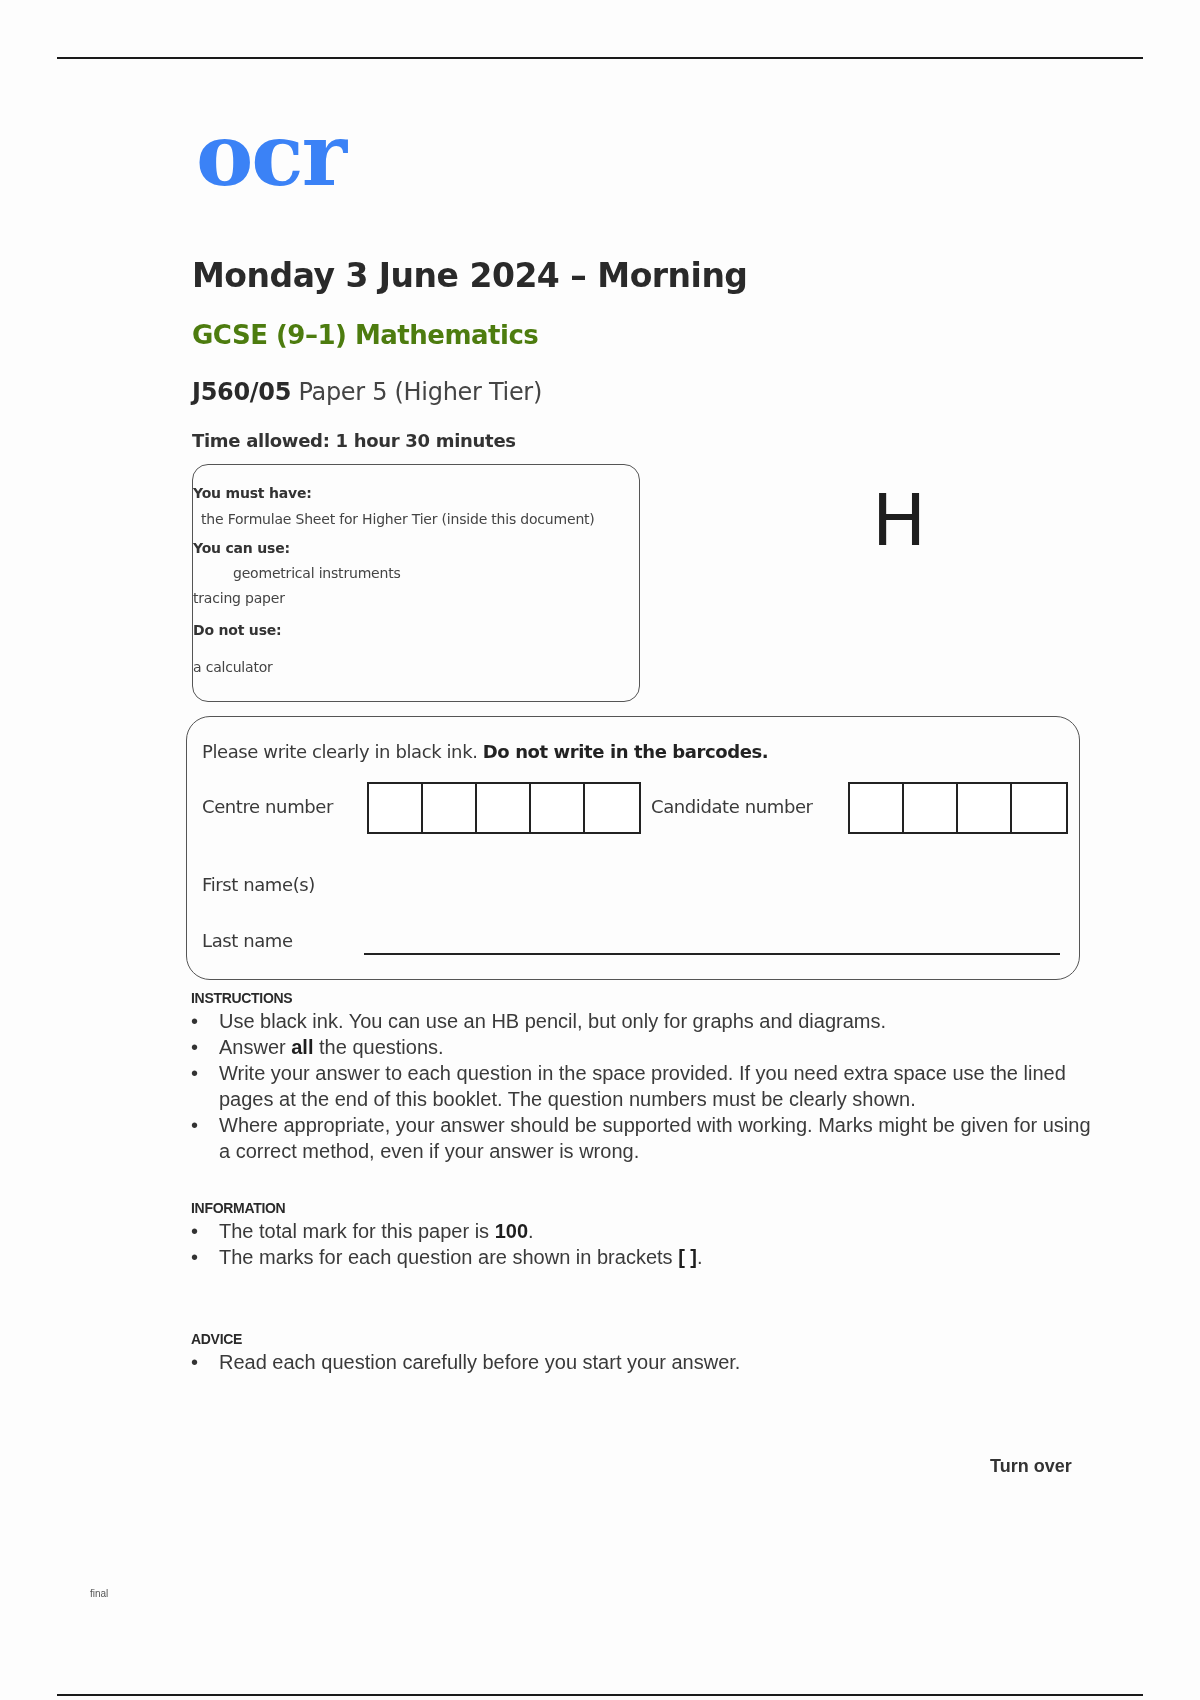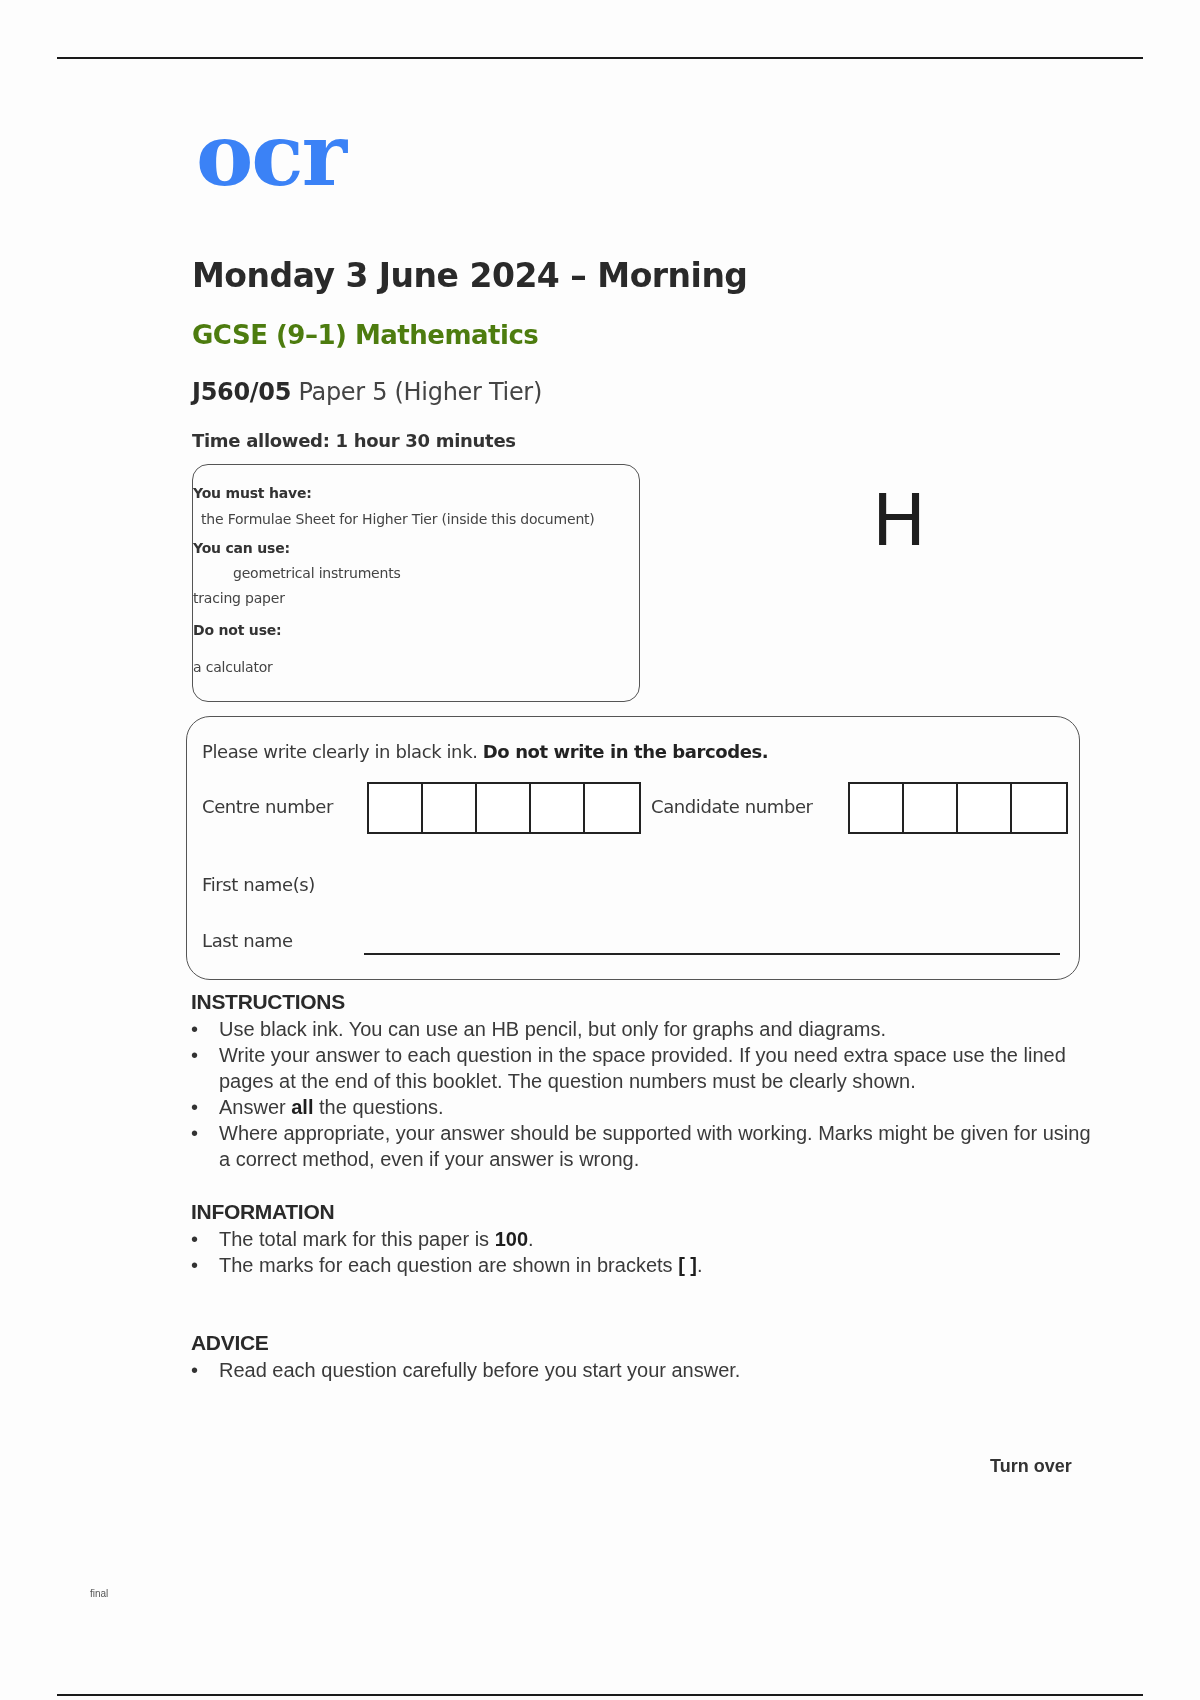--- a/index.html
+++ b/index.html
@@ -36,21 +36,21 @@
       border: 1.5px solid #555; border-radius: 24px; box-sizing: border-box;
     }
     .cand-text { position: absolute; font-size: 18px; color: #3a3a3a; letter-spacing: -0.4px; white-space: nowrap; }
     .cand-text b { color: #222; }
     .digits { position: absolute; display: flex; border: 2px solid #222; box-sizing: border-box; height: 52px; }
     .digit { width: 54px; height: 100%; box-sizing: border-box; border-right: 2px solid #222; background: #fff; }
     .digit:last-child { border-right: none; }
     .name-line { position: absolute; left: 364px; top: 953px; width: 696px; height: 2px; background: #222; }
 
     .section { position: absolute; left: 191px; font-family: "Liberation Sans", sans-serif; color: #333; }
-    .section h3 { margin: 0 0 2px 0; font-size: 21px; font-weight: bold; color: #2a2a2a; letter-spacing: -0.3px; }
+    .section h3 { margin: 0 0 2px 0; font-size: 14px; font-weight: bold; color: #2a2a2a; letter-spacing: -0.3px; }
     .section ul { list-style: none; margin: 0; padding: 0; }
     .section li { position: relative; padding-left: 28px; font-size: 20px; line-height: 26px; color: #3a3a3a; width: 880px; }
     .section li::before { content: "\2022"; position: absolute; left: 0; top: 0; color: #333; }
     .section li b { color: #1e1e1e; }
 
     .turn-over { position: absolute; left: 990px; top: 1456px; font-family: "Liberation Sans", sans-serif; font-size: 18px; font-weight: bold; color: #333; }
     .final { position: absolute; left: 90px; top: 1588px; font-family: "Liberation Sans", sans-serif; font-size: 10px; color: #555; }
   </style>
 </head>
 <body>
@@ -102,22 +102,22 @@
 </div>
 
 <div class="cand-text" style="left:202px; top:874px;">First name(s)</div>
 <div class="cand-text" style="left:202px; top:930px;">Last name</div>
 <div class="name-line"></div>
 
 <div class="section" style="top:990px;">
   <h3>INSTRUCTIONS</h3>
   <ul>
     <li>Use black ink. You can use an HB pencil, but only for graphs and diagrams.</li>
+    <li><span>Answer </span><b>all</b><span> the questions.</span></li>
     <li>Write your answer to each question in the space provided. If you need extra space use the lined pages at the end of this booklet. The question numbers must be clearly shown.</li>
-    <li><span>Answer </span><b>all</b><span> the questions.</span></li>
     <li>Where appropriate, your answer should be supported with working. Marks might be given for using a correct method, even if your answer is wrong.</li>
   </ul>
 </div>
 
 <div class="section" style="top:1200px;">
   <h3>INFORMATION</h3>
   <ul>
     <li><span>The total mark for this paper is </span><b>100</b><span>.</span></li>
     <li><span>The marks for each question are shown in brackets </span><b>[ ]</b><span>.</span></li>
   </ul>

